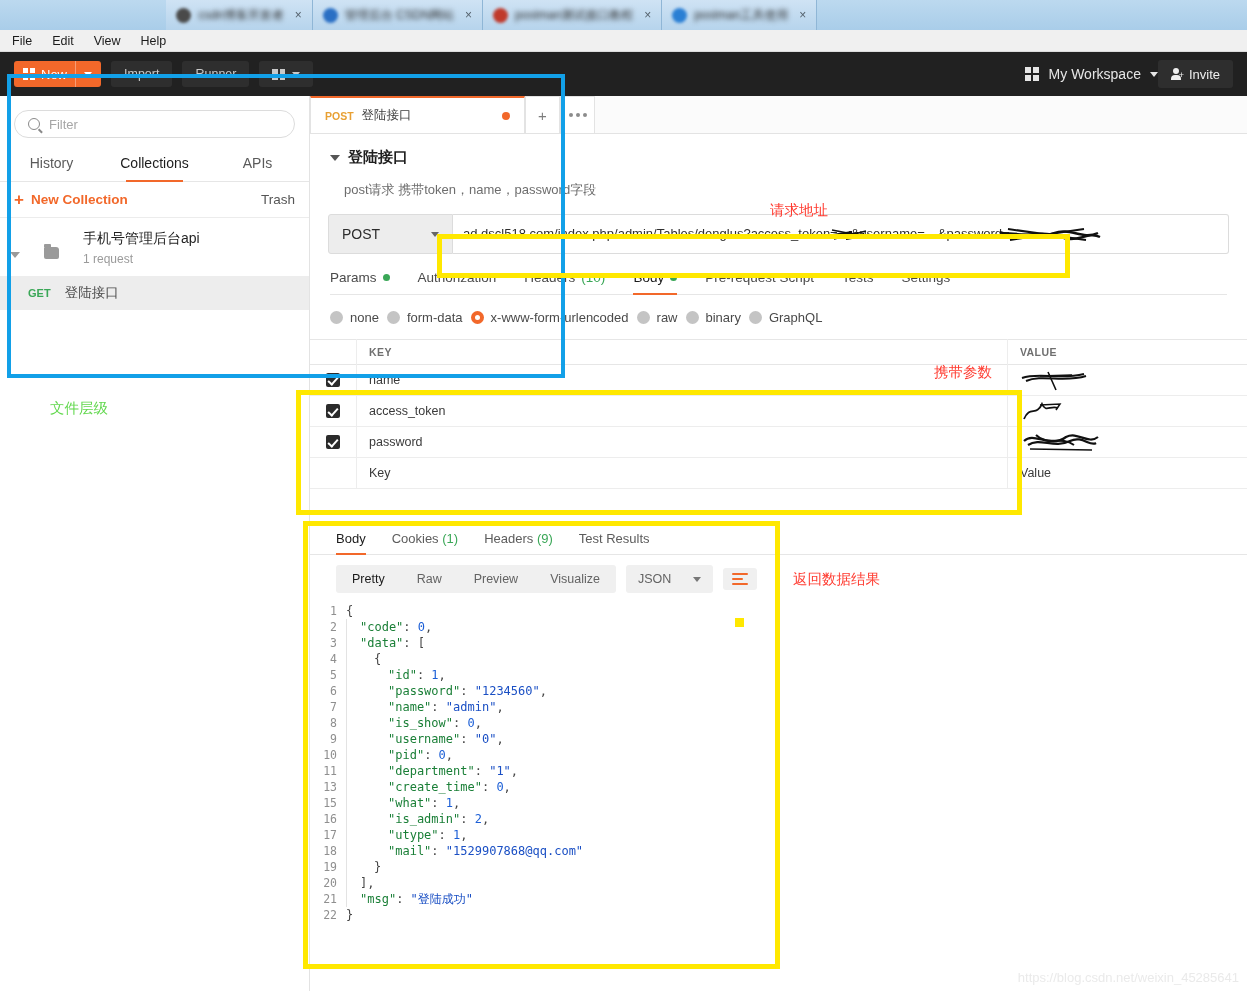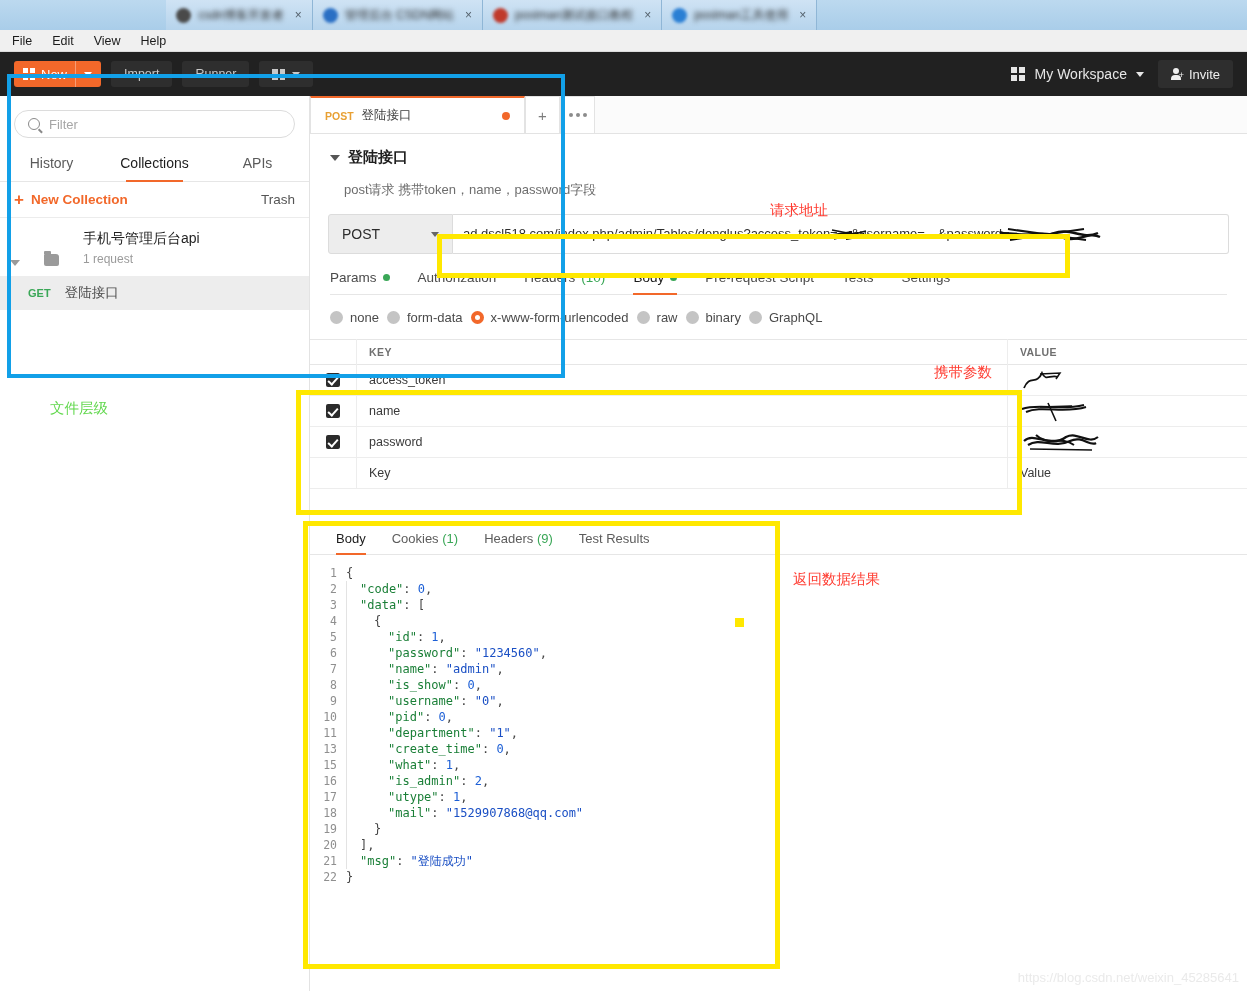--- a/index.html
+++ b/index.html
@@ -53,21 +53,21 @@
   .newbtn .grid4{ margin-right:6px; }
   .newbtn .sep{ width:1px; height:26px; background:rgba(255,255,255,.35); margin:0 8px; }
   .newbtn .car{ margin-right:9px; }
   .tbtn{
     height:26px; background:#2e2e2e; border-radius:3px; color:#c9c9c9;
     font-size:12.5px; display:flex; align-items:center; padding:0 13px; margin-left:10px;
   }
   .grid4{ width:12px;height:12px; display:grid; grid-template-columns:5px 5px; grid-template-rows:5px 5px; gap:2px; }
   .grid4 i{ background:currentColor; display:block; }
   .caret{ width:0;height:0;border-left:4px solid transparent;border-right:4px solid transparent;border-top:5px solid currentColor; }
-  .tb-right{ margin-left:auto; display:flex; gap:14px; }
+  .tb-right{ margin-left:auto; display:flex; }
   .ws{ color:#e6e6e6; font-size:14px; display:flex; align-items:center; gap:9px; }
   .invite{
     background:#2e2e2e; border-radius:3px; color:#eee; font-size:13px;
     height:28px; display:flex; align-items:center; gap:7px; padding:0 13px;
   }
   .person{ position:relative; width:11px; height:12px; }
   .person:before{ content:""; position:absolute; left:2px; top:0; width:6px;height:6px;border-radius:50%;background:#eee; }
   .person:after{ content:""; position:absolute; left:0; top:7px; width:10px;height:5px;border-radius:4px 4px 0 0;background:#eee; }
   .plusmini{ position:absolute; right:-2px; bottom:0; color:#eee; font-size:9px; line-height:9px; }
   
@@ -85,21 +85,21 @@
   .sbtabs{ display:flex; border-bottom:1px solid #e6e6e6; }
   .sbtab{ flex:1; text-align:center; font-size:14px; color:#5a5a5a; padding:9px 0 10px; position:relative; }
   .sbtab.active{ color:#1d1d1d; }
   .sbtab.active:after{ content:""; position:absolute; left:22%; right:22%; bottom:-1px; height:2.5px; background:#f2682a; }
   .newcoll{
     display:flex; align-items:center; padding:10px 14px; border-bottom:1px solid #ececec;
     font-size:13.5px;
   }
   .newcoll .nc{ color:#f2682a; font-weight:bold; display:flex; align-items:center; gap:7px; }
   .newcoll .trash{ margin-left:auto; color:#555; font-size:13.5px; }
-  .coll-row{ display:flex; align-items:flex-end; gap:24px; padding:12px 14px 10px 10px; }
+  .coll-row{ display:flex; align-items:center; gap:24px; padding:12px 14px 10px 10px; }
   .tri{ width:0;height:0;border-left:5px solid transparent;border-right:5px solid transparent;border-top:6px solid #9a9a9a; margin-top:13px; }
   .folder{ width:15px;height:12px;background:#9a9a9a;border-radius:1px 3px 2px 2px; margin-top:10px; position:relative; flex:none; }
   .folder:before{ content:""; position:absolute; left:0; top:-3px; width:7px;height:3px;background:#9a9a9a;border-radius:1px 1px 0 0; }
   .coll-name{ font-size:14px; color:#1f1f1f; }
   .coll-sub{ font-size:12px; color:#9a9a9a; margin-top:4px; }
   .req-row{ display:flex; align-items:center; gap:14px; padding:8px 14px 8px 28px; background:#ededed; }
   .req-verb{ font-size:11px; font-weight:bold; color:#3aa757; }
   .req-name{ font-size:13.5px; color:#4d4d4d; }
   
   .main{ flex:1; height:895px; position:relative; }
@@ -394,38 +394,38 @@
     <div class="ptable">
       <div class="pthead">
         <div class="pt-chk"></div>
         <div class="pt-key">KEY</div>
         <div class="pt-val">VALUE</div>
       </div>
       <div class="ptrow">
         <div class="pt-chk">
             <span class="cbx"></span>
           </div>
-        <div class="pt-key">access_token</div>
-        <div class="pt-val">
-          <svg class="scr" width="44" height="24">
-            <path d="M4 20 C10 6, 16 18, 22 5 C26 14, 30 6, 38 9" stroke="#111" stroke-width="1.8" fill="none"></path>
-            <path d="M20 6 L40 5 L36 11" stroke="#111" stroke-width="1.5" fill="none"></path>
-          </svg>
-        </div>
-      </div>
-      <div class="ptrow">
-        <div class="pt-chk">
-            <span class="cbx"></span>
-          </div>
         <div class="pt-key">name</div>
         <div class="pt-val">
           <svg class="scr" width="70" height="24">
             <path d="M2 10 C18 4, 40 12, 64 6" stroke="#111" stroke-width="2" fill="none"></path>
             <path d="M6 13 C22 6, 44 15, 66 8" stroke="#111" stroke-width="2" fill="none"></path>
             <path d="M28 4 L36 22 M20 8 L52 7" stroke="#111" stroke-width="1.6" fill="none"></path>
+          </svg>
+        </div>
+      </div>
+      <div class="ptrow">
+        <div class="pt-chk">
+            <span class="cbx"></span>
+          </div>
+        <div class="pt-key">access_token</div>
+        <div class="pt-val">
+          <svg class="scr" width="44" height="24">
+            <path d="M4 20 C10 6, 16 18, 22 5 C26 14, 30 6, 38 9" stroke="#111" stroke-width="1.8" fill="none"></path>
+            <path d="M20 6 L40 5 L36 11" stroke="#111" stroke-width="1.5" fill="none"></path>
           </svg>
         </div>
       </div>
       <div class="ptrow">
         <div class="pt-chk">
             <span class="cbx"></span>
           </div>
         <div class="pt-key">password</div>
         <div class="pt-val">
           <svg class="scr" width="80" height="26">
@@ -449,20 +449,39 @@
         <div class="rt">
           <span>Cookies</span>
           <span class="gcount">(1)</span>
         </div>
         <div class="rt">
           <span>Headers</span>
           <span class="gcount">(9)</span>
         </div>
         <div class="rt">Test Results</div>
       </div>
+      <div class="viewbar">
+        <div class="segs">
+          <div class="seg active">Pretty</div>
+          <div class="seg">Raw</div>
+          <div class="seg">Preview</div>
+          <div class="seg">Visualize</div>
+        </div>
+        <div class="jsonsel">
+          <span>JSON</span>
+          <span class="caret" style="border-top-color:#777"></span>
+        </div>
+        <div class="wrapbtn">
+          <span class="wrap-i" style="display:block">
+            <i style="display:block;height:2px;background:#f2682a;border-radius:1px;width:16px;margin-bottom:3px"></i>
+            <i style="display:block;height:2px;background:#f2682a;border-radius:1px;width:11px;margin-bottom:3px"></i>
+            <i style="display:block;height:2px;background:#f2682a;border-radius:1px;width:16px"></i>
+          </span>
+        </div>
+      </div>
       <div class="code" id="code-area">
           <div class="cl">
             <span class="ln">1</span>
             <span style="display: inline-block; width: 0px; height: 16px;"></span>
             <span class="ctext"><span class="p">{</span></span>
           </div>
           <div class="cl">
             <span class="ln">2</span>
             <span class="guide" style="display: inline-block; width: 14px; height: 16px;"></span>
             <span class="ctext"><span class="s">"code"</span><span class="p">: </span><span class="n">0</span><span class="p">,</span></span>

